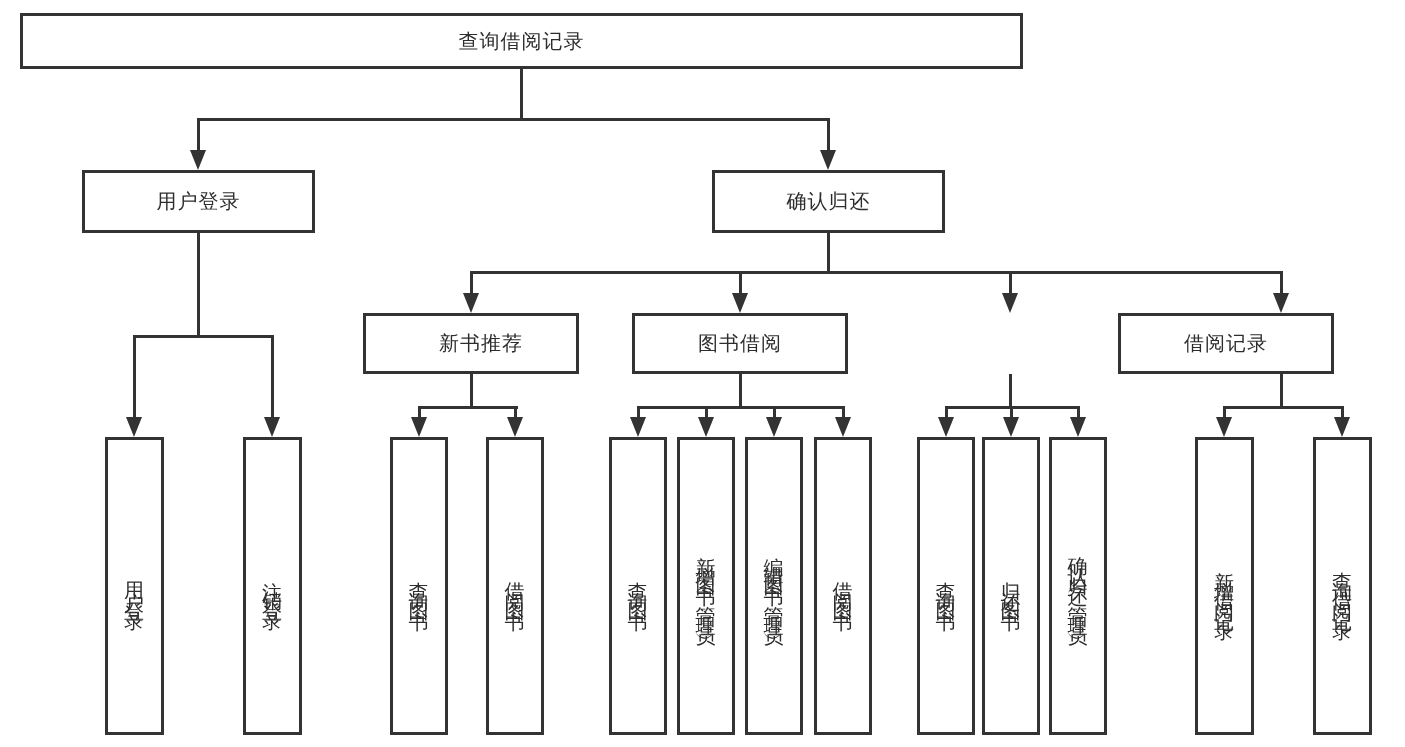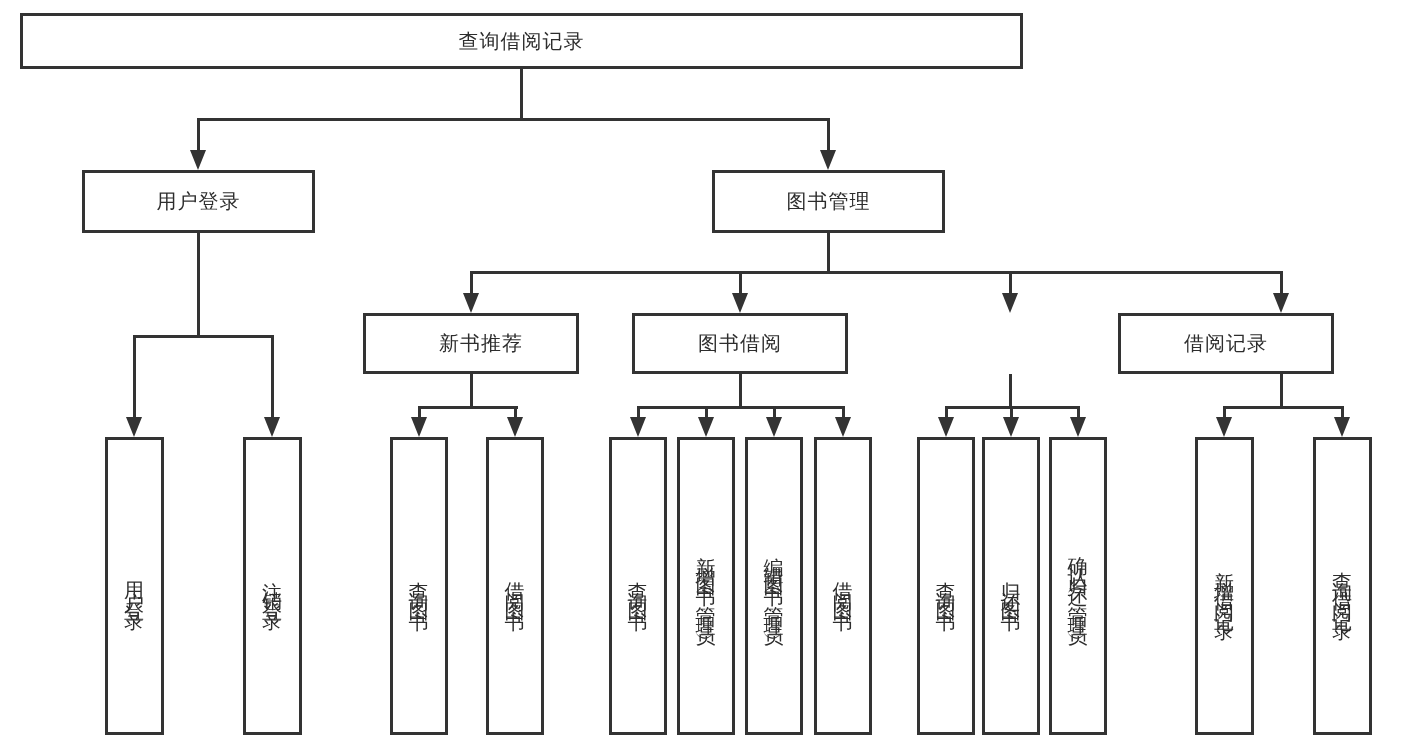--- a/index.html
+++ b/index.html
@@ -30,21 +30,21 @@
   }
 </style>
 </head>
 <body>
 
 <div class="canvas">
 
   <div class="box" style="left:20px;top:13px;width:1003px;height:56px;">查询借阅记录</div>
 
   <div class="box" style="left:82px;top:170px;width:233px;height:63px;">用户登录</div>
-  <div class="box" style="left:712px;top:170px;width:233px;height:63px;">图书管理</div>
+  <div class="box" style="left:712px;top:170px;width:233px;height:63px;">确认归还</div>
 
   <div class="box" style="left:363px;top:313px;width:216px;height:61px;padding-left:20px;">新书推荐</div>
   <div class="box" style="left:632px;top:313px;width:216px;height:61px;">图书借阅</div>
   <div class="box" style="left:1118px;top:313px;width:216px;height:61px;">借阅记录</div>
 
   <div class="box leaf" style="left:105px;top:437px;width:59px;height:298px;">
       <span>用户登录</span>
     </div>
   <div class="box leaf" style="left:243px;top:437px;width:59px;height:298px;">
       <span>注销登录</span>

